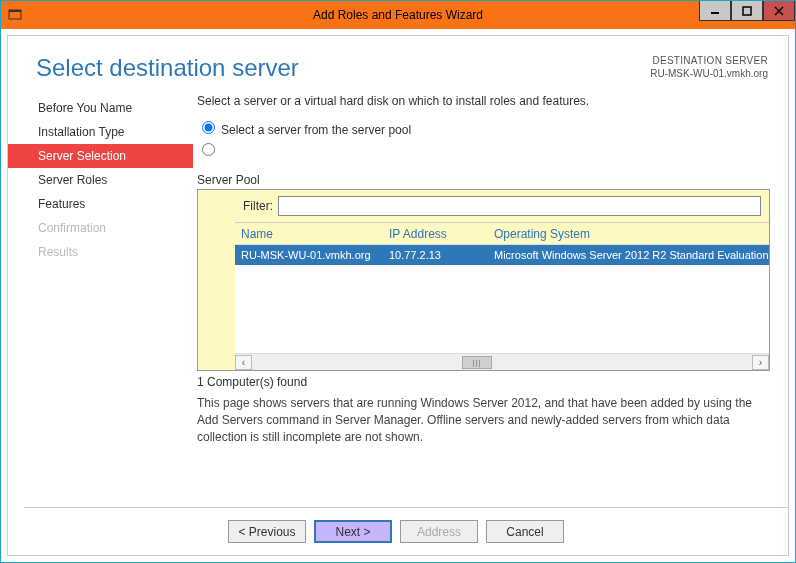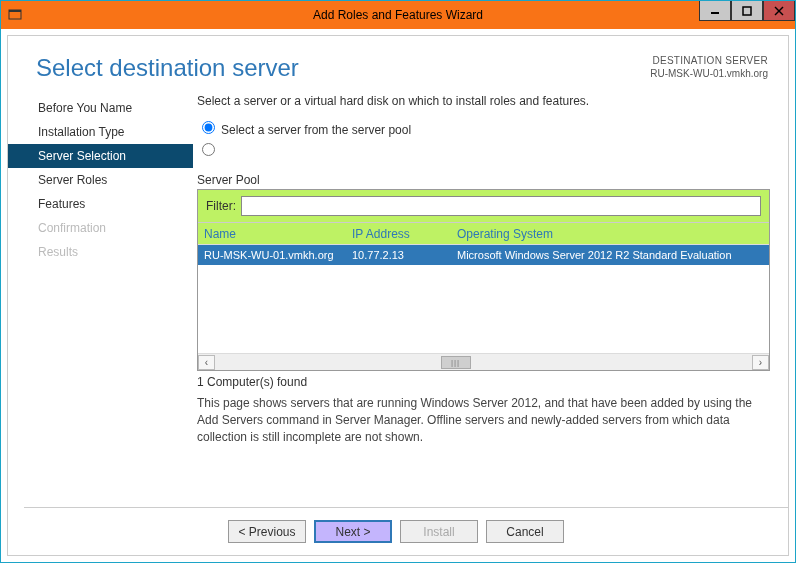--- a/index.html
+++ b/index.html
@@ -14,28 +14,28 @@
   .win-max{ background:#c8c8c8;}
   .win-close{ background:#c75050;}
   .inner { margin:6px; border:1px solid #ccc; height:521px; background:#fff; position:relative;}
   .head-area{ padding:18px 20px 10px 28px; display:flex; justify-content:space-between; align-items:flex-start;}
   .page-title{ color:#2f78b7; font-size:24px; font-weight:300;}
   .dest{ text-align:right; font-size:10px; color:#555; line-height:1.3;}
   .dest .lbl{ letter-spacing:0.3px;}
   .body-area{ display:flex; height:395px;}
   .sidebar{ width:185px; padding-top:4px;}
   .side-item{ height:24px; display:flex; align-items:center; font-size:12px; padding-left:30px; color:#333; cursor:default;}
-  .side-item.selected{ background:#0c4a6e; color:#fff;}
+  .side-item.selected{ background:#ef4444; color:#fff;}
   .side-item.disabled{ color:#bbb;}
   .content{ flex:1; padding:2px 18px 0 4px; font-size:12px; color:#333;}
   .content .intro{ margin-bottom:10px;}
   .radios label{ display:block; margin:3px 0; }
   .radios input{ margin-right:6px; }
   .sp-label{ margin-top:14px; margin-bottom:2px; font-size:12px;}
-  .sp-box{ border:1px solid #999; background:#bef264;}
+  .sp-box{ border:1px solid #999; background:#fef9c3;padding-left:37px;}
   .filter-row{ border-bottom:1px solid #ccc; padding:6px 8px; display:flex; align-items:center;}
   .filter-row span{ margin-right:5px;}
   .filter-row input{ flex:1; height:20px; border:1px solid #888; font-size:12px; padding:0 3px;}
   .tbl-head{ display:flex; height:22px; align-items:center; border-bottom:1px solid #ddd;}
   .tbl-head div{ color:#2f78b7; font-size:12px; padding-left:6px;}
   .col-name{ width:148px;}
   .col-ip{ width:105px;}
   .col-os{ flex:1;}
   .tbl-body{ height:108px; overflow:hidden; background:#fff;}
   .tbl-row{ display:flex; height:20px; align-items:center; background:#2f78b7; color:#fff; font-size:11px;}
@@ -136,17 +136,17 @@
           </div>
         </div>
         <div class="found">1 Computer(s) found</div>
         <div class="desc">This page shows servers that are running Windows Server 2012, and that have been added by using the Add Servers command in Server Manager. Offline servers and newly-added servers from which data collection is still incomplete are not shown.</div>
       </div>
     </div>
 
     <div class="footer">
       <div class="btn">&lt; Previous</div>
       <div class="btn primary">Next &gt;</div>
-      <div class="btn disabled">Install</div>
+      <div class="btn disabled">Address</div>
       <div class="btn">Cancel</div>
     </div>
   </div>
 </div>
 
 </body></html>

